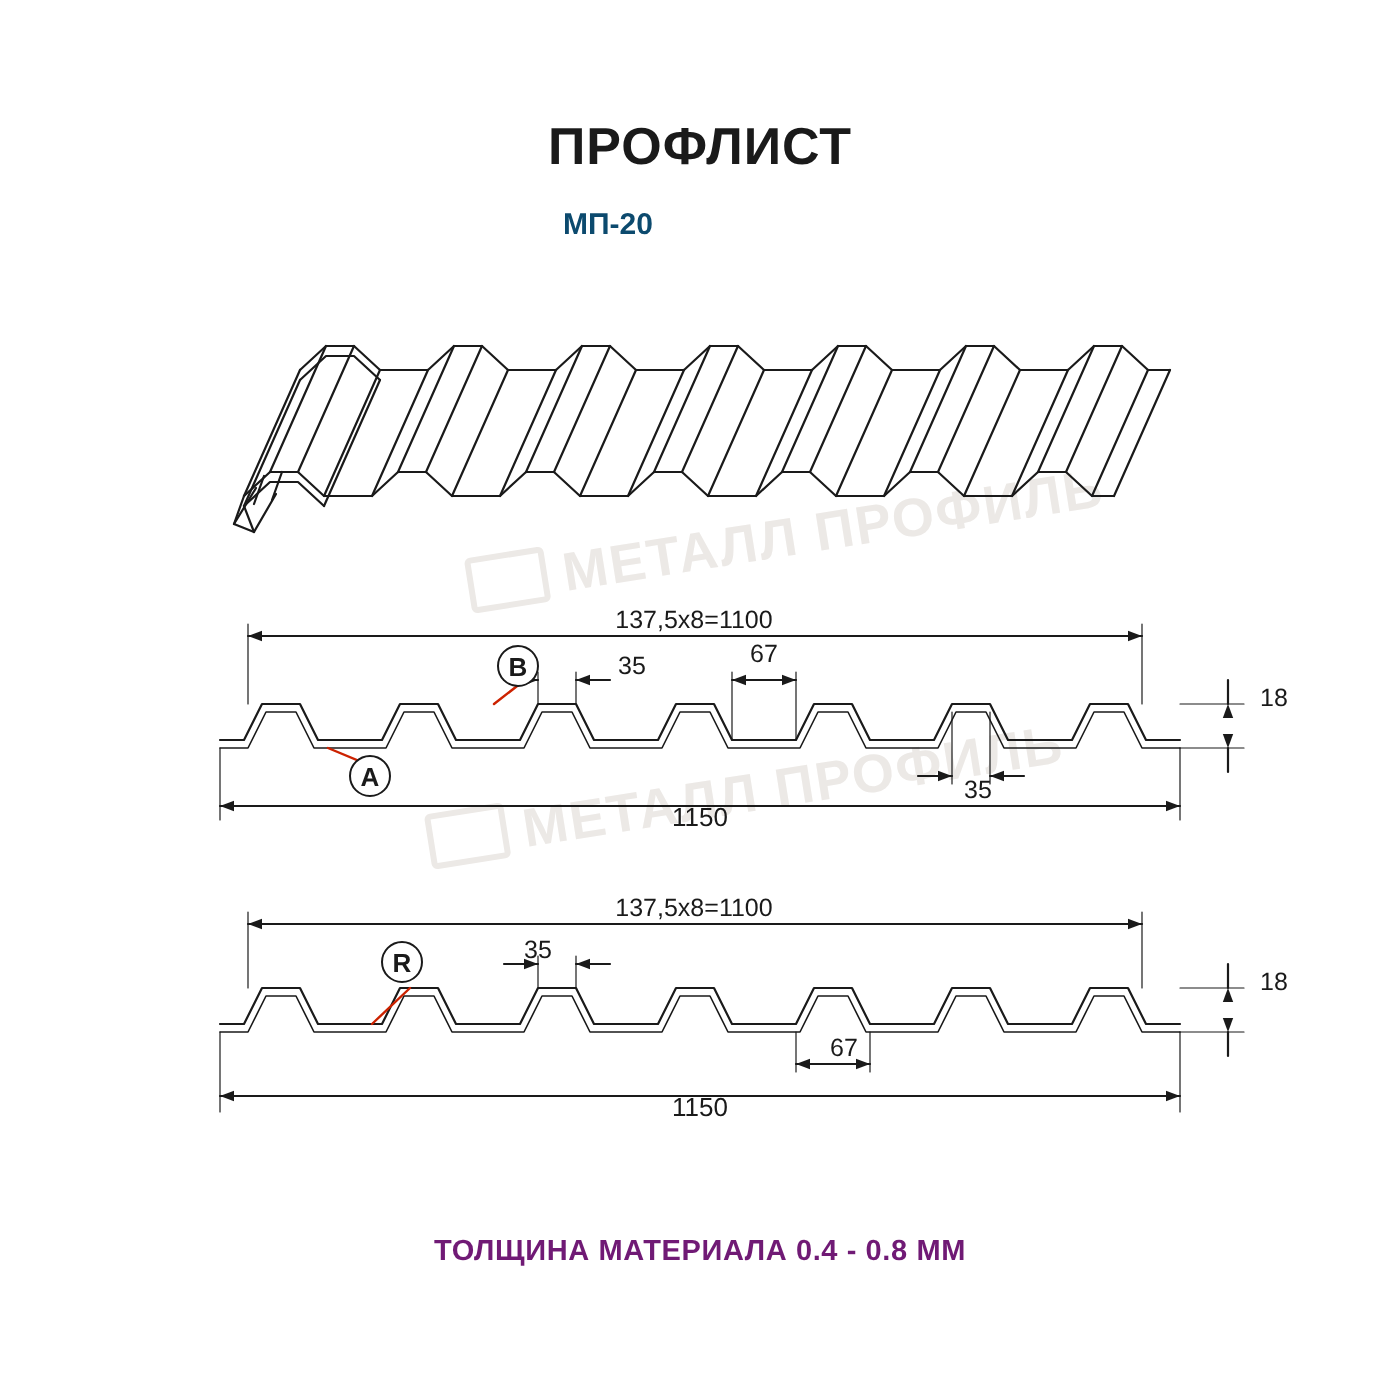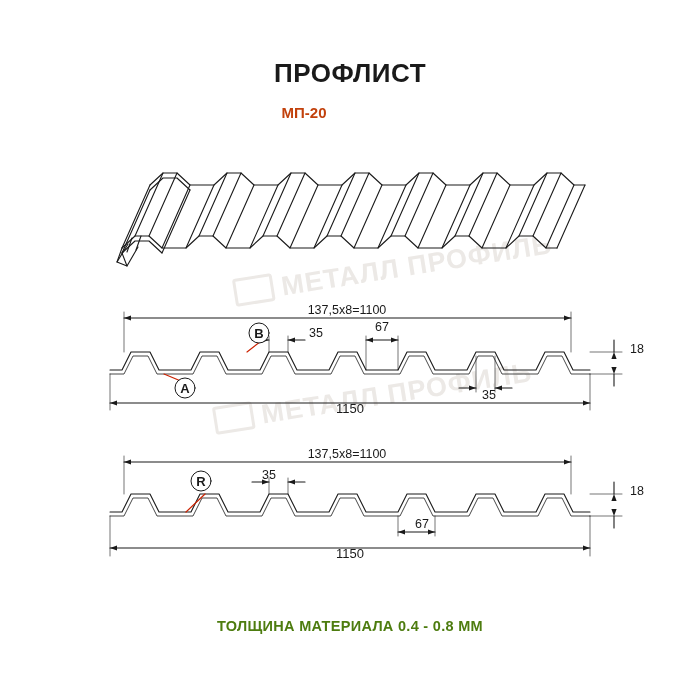--- a/index.html
+++ b/index.html
@@ -31,32 +31,32 @@
     color: #1a1a1a;
   }
   .subtitle {
     position: absolute;
     top: 104px;
     left: 0;
     width: 608px;
     text-align: center;
     font-size: 15px;
     font-weight: bold;
-    color: #c2410c;
+    color: #0c4a6e;
   }
   .footer {
     position: absolute;
     top: 618px;
     left: 0;
     width: 700px;
     text-align: center;
     font-size: 14.5px;
     font-weight: bold;
     letter-spacing: 0.3px;
-    color: #4d7c0f;
+    color: #701a75;
   }
   svg {
     position: absolute;
     top: 0;
     left: 0;
   }
   .wm {
     position: absolute;
     font-family: "Liberation Sans", sans-serif;
     font-weight: bold;

